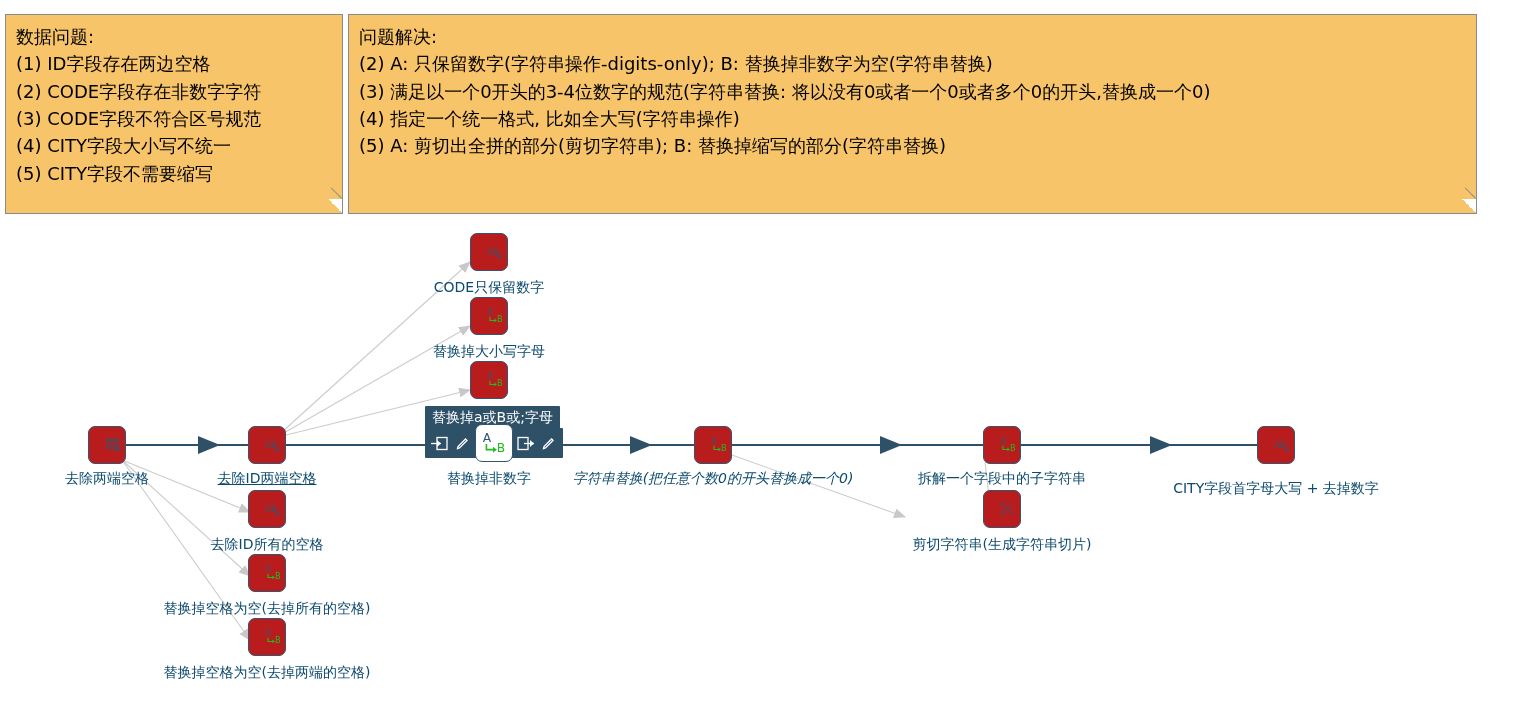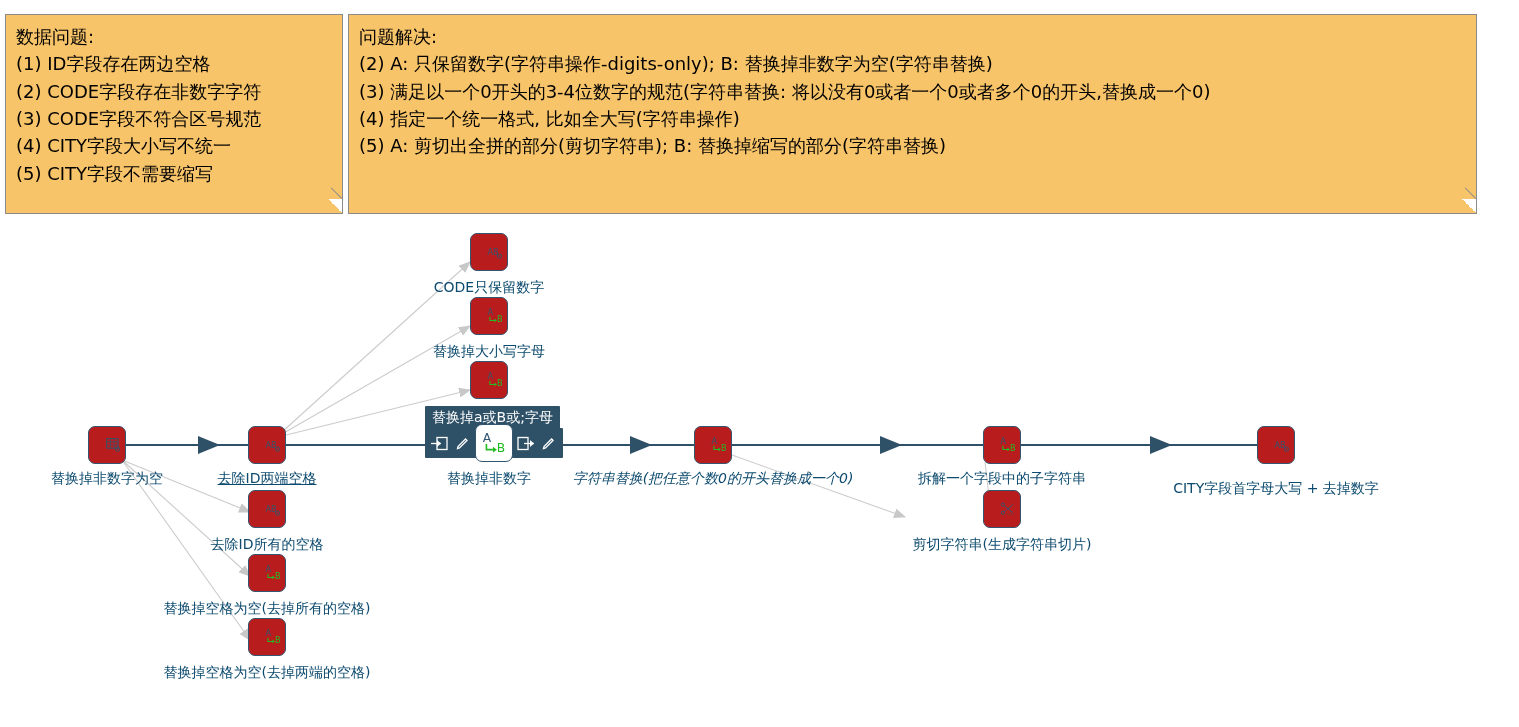--- a/index.html
+++ b/index.html
@@ -203,21 +203,21 @@
     <svg viewBox="0 0 38 38">
       <rect x="9" y="9" width="18" height="15" fill="none" stroke="#33556f" stroke-width="1.6"></rect>
       <line x1="9" y1="14" x2="27" y2="14" stroke="#33556f" stroke-width="1.4"></line>
       <line x1="9" y1="19" x2="27" y2="19" stroke="#33556f" stroke-width="1.1"></line>
       <line x1="15" y1="9" x2="15" y2="24" stroke="#33556f" stroke-width="1.1"></line>
       <line x1="21" y1="9" x2="21" y2="24" stroke="#33556f" stroke-width="1.1"></line>
       <circle cx="26" cy="25.5" r="3.6" fill="none" stroke="#33556f" stroke-width="1.4"></circle>
       <circle cx="26" cy="25.5" r="1.2" fill="#33556f"></circle>
     </svg>
   </div>
-  <div class="node-label" style="left:107px; top:470px;">替换掉非数字为空</div>
+  <div class="node-label" style="left:107px; top:470px;">去除两端空格</div>
 
   <div class="node" style="left:248px; top:426px;">
     <svg viewBox="0 0 38 38">
       <text x="7" y="23" font-family="DejaVu Sans, sans-serif" font-size="13" fill="#33556f">AB</text>
       <circle cx="26" cy="25.5" r="3.4" fill="none" stroke="#33556f" stroke-width="1.4"></circle>
       <circle cx="26" cy="25.5" r="1.1" fill="#33556f"></circle>
     </svg>
   </div>
   <div class="node-label" style="left:267px; top:470px;text-decoration:underline;">去除ID两端空格</div>
 

